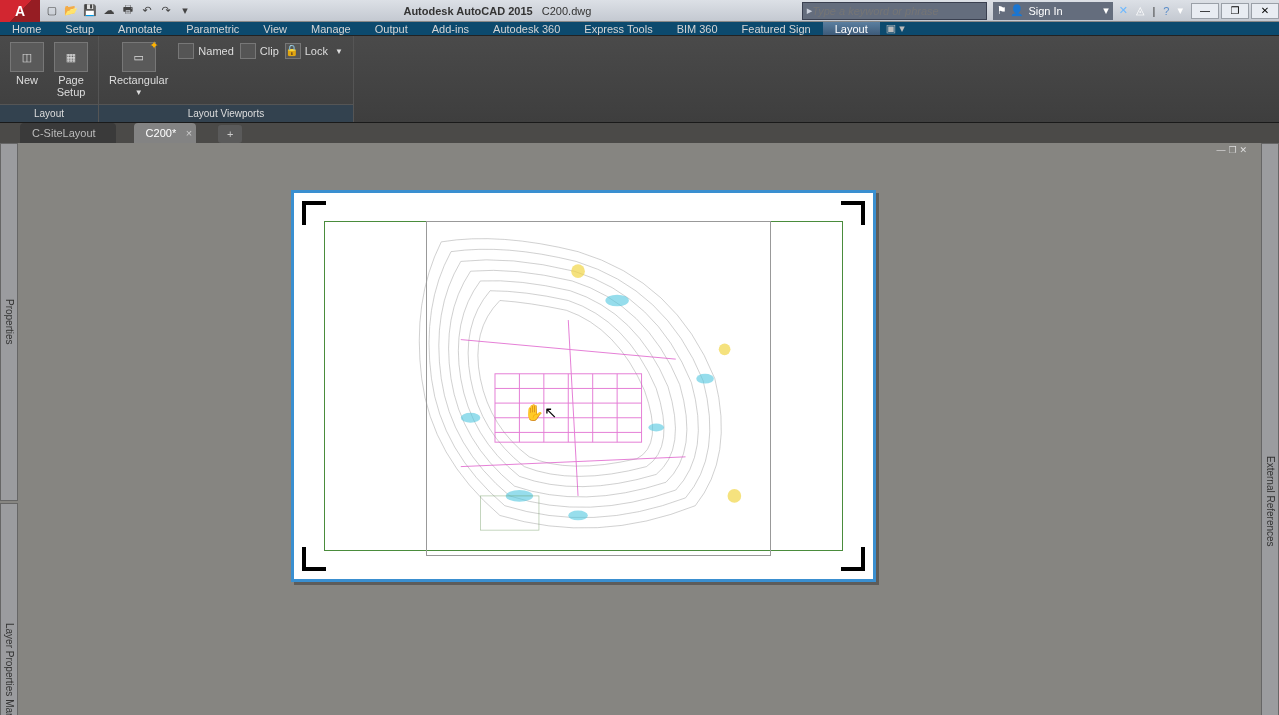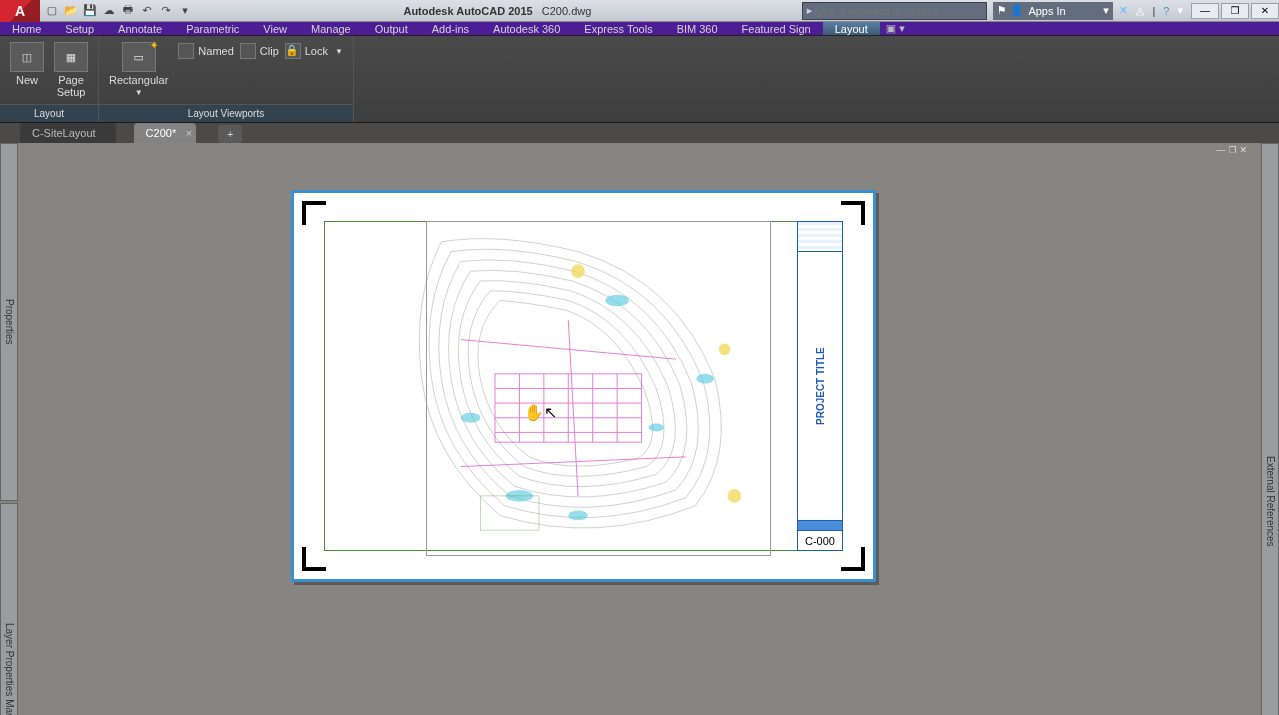--- a/index.html
+++ b/index.html
@@ -8,21 +8,21 @@
 .app-logo{width:40px;height:22px;background:linear-gradient(135deg,#d22630 50%,#961d23 50%);color:#fff;display:flex;align-items:center;justify-content:center;font-weight:bold;font-size:14px}
 .qat{display:flex;gap:3px;padding-left:4px}
 .qat-btn{width:16px;height:16px;display:flex;align-items:center;justify-content:center;color:#444;cursor:pointer}
 .title-center{flex:1;text-align:center;color:#333}
 .search-box{width:185px;height:18px;background:#646d7d;border:1px solid #3a4050;display:flex;align-items:center;padding:0 4px}
 .search-box input{background:transparent;border:none;color:#cbd1dc;font-style:italic;width:100%;outline:none}
 .signin-box{width:120px;height:18px;background:#646d7d;margin-left:6px;display:flex;align-items:center;gap:4px;padding:0 4px;color:#fff}
 .info-seg{display:flex;align-items:center;gap:8px;margin-left:6px;padding-right:8px;color:#fff}
 .win-controls{display:flex;gap:2px;margin-left:auto}
 .win-btn{width:28px;height:16px;background:#e8ecf2;border:1px solid #9aa0a8;display:flex;align-items:center;justify-content:center;font-size:10px;cursor:pointer}
-.menu-row{height:22px;background:#4c1d95;display:flex;align-items:center;border-bottom:1px solid #222}
+.menu-row{height:22px;background:#0c4a6e;display:flex;align-items:center;border-bottom:1px solid #222}
 .menu-item{padding:0 12px;color:#d5d5d5;height:100%;display:flex;align-items:center;cursor:pointer}
 .menu-item.active{background:linear-gradient(#5b7fa0,#3d5a78);color:#fff}
 .cam-icon{margin-left:6px;color:#bbb}
 .ribbon{height:96px;background:linear-gradient(#4a4a4a,#3e3e3e);display:flex;border-bottom:1px solid #1a1a1a}
 .ribbon-panel{display:flex;flex-direction:column;border-right:1px solid #555}
 .panel-body{flex:1;display:flex;align-items:flex-start;padding:4px 8px;gap:6px}
 .panel-title{height:18px;background:#33424f;color:#ddd;font-size:10px;text-align:center;line-height:18px;border-top:1px solid #555}
 .big-btn{display:flex;flex-direction:column;align-items:center;gap:2px;color:#ddd;cursor:pointer;padding:2px}
 .big-icon{width:34px;height:30px;background:#5a5a5a;border:1px solid #777;display:flex;align-items:center;justify-content:center}
 .small-btn-col{display:flex;flex-direction:row;gap:2px;padding-top:2px}
@@ -77,21 +77,21 @@
   <div class="title-center">
     <b>Autodesk AutoCAD 2015</b>&nbsp;&nbsp;&nbsp;<span>C200.dwg</span>
   </div>
   <div class="search-box">
     <span style="color:#cbd1dc">▸</span>
     <input placeholder="Type a keyword or phrase" style="">
   </div>
   <div class="signin-box">
     <span>⚑</span>
     <span>👤</span>
-    <span>Apps In</span>
+    <span>Sign In</span>
     <span style="margin-left:auto">▾</span>
   </div>
   <div class="info-seg">
     <span style="color:#6bb8ff">✕</span>
     <span>◬</span>
     <span style="color:#333">|</span>
     <span style="color:#5a8dc9">?</span>
     <span>▾</span>
   </div>
   <div class="win-controls">
@@ -228,28 +228,20 @@
                 <circle cx="420" cy="280" r="7"></circle>
             </g>
             <g stroke="#5a8b4a" stroke-width="0.6" fill="none" opacity="0.6">
               <rect x="160" y="280" width="60" height="35"></rect>
             </g>
           </svg>
         </div>
 
         <div class="viewport"></div>
 
-        <div class="title-block">
-          <div class="tb-top"></div>
-          <div class="tb-mid">PROJECT TITLE</div>
-          <div class="tb-bot">
-            <div class="tb-bot-a"></div>
-            <div class="tb-bot-b">C-000</div>
-          </div>
-        </div>
 
         <div class="cursor-hand">✋↖</div>
       </div>
 
     </div>
 
   </div>
 
   <div class="side-panel">External References</div>
 </div>

